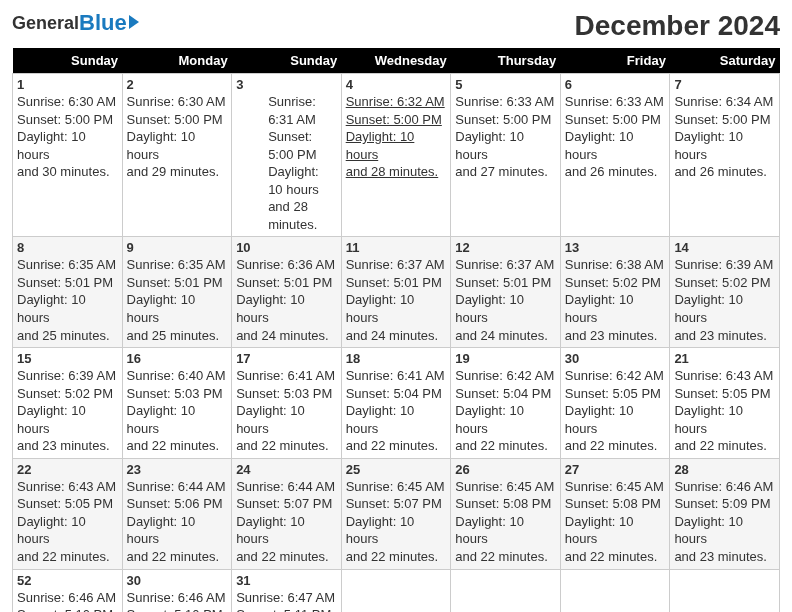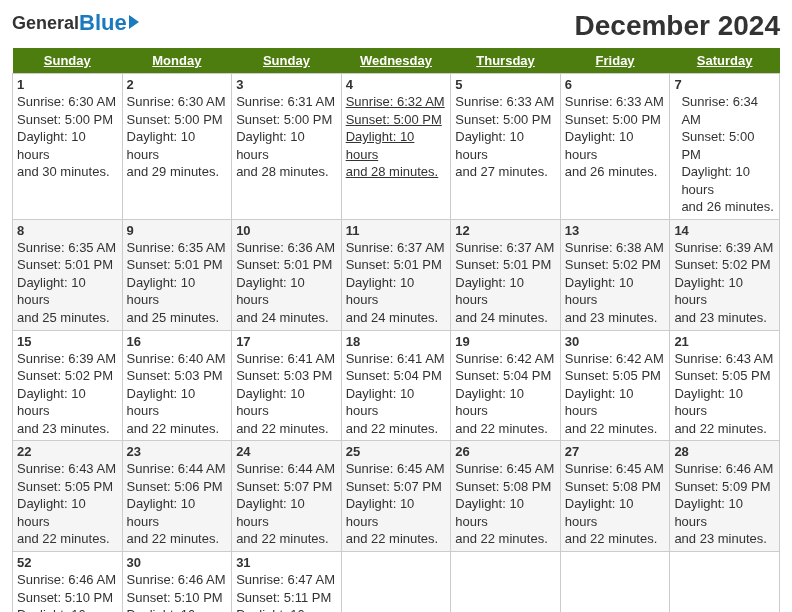--- a/index.html
+++ b/index.html
@@ -60,27 +60,26 @@
     .location {
       font-size: 14px;
       color: #555;
     }
     table {
       width: 100%;
       border-collapse: collapse;
       table-layout: fixed;
     }
     th {
-      background-color: #4d7c0f;
+      background-color: #000000;
       color: white;
-      text-align: center;
+      text-align: right;
       padding: 5px 4px;
       font-size: 13px;
       font-weight: bold;
-      text-decoration: underline;
     }
     td {
       border: 1px solid #ccc;
       vertical-align: top;
       padding: 3px 4px;
       font-size: 9.5px;
       color: #333;
       height: 82px;
       background: #fff;
     }
@@ -145,21 +144,21 @@
           </td>
           <td>
             <span class="day-number">2</span>
             <div class="cell-info" style="white-space: pre-line;">Sunrise: 6:30 AM
 Sunset: 5:00 PM
 Daylight: 10 hours
 and 29 minutes.</div>
           </td>
           <td>
             <span class="day-number">3</span>
-            <div class="cell-info" style="white-space: pre-line;">Sunrise: 6:31 AM
+            <div class="cell-info" style="white-space: pre-line; margin-left: 32px;">Sunrise: 6:31 AM
 Sunset: 5:00 PM
 Daylight: 10 hours
 and 28 minutes.</div>
           </td>
           <td>
             <span class="day-number">4</span>
             <div class="cell-info" style="white-space: pre-line; text-decoration: underline;">Sunrise: 6:32 AM
 Sunset: 5:00 PM
 Daylight: 10 hours
 and 28 minutes.</div>
@@ -173,21 +172,21 @@
           </td>
           <td>
             <span class="day-number">6</span>
             <div class="cell-info" style="white-space: pre-line;">Sunrise: 6:33 AM
 Sunset: 5:00 PM
 Daylight: 10 hours
 and 26 minutes.</div>
           </td>
           <td>
             <span class="day-number">7</span>
-            <div class="cell-info" style="white-space: pre-line; margin-left: 7px;">Sunrise: 6:34 AM
+            <div class="cell-info" style="white-space: pre-line;">Sunrise: 6:34 AM
 Sunset: 5:00 PM
 Daylight: 10 hours
 and 26 minutes.</div>
           </td>
         </tr>
         <tr>
           <td>
             <span class="day-number">8</span>
             <div class="cell-info" style="white-space: pre-line;">Sunrise: 6:35 AM
 Sunset: 5:01 PM

